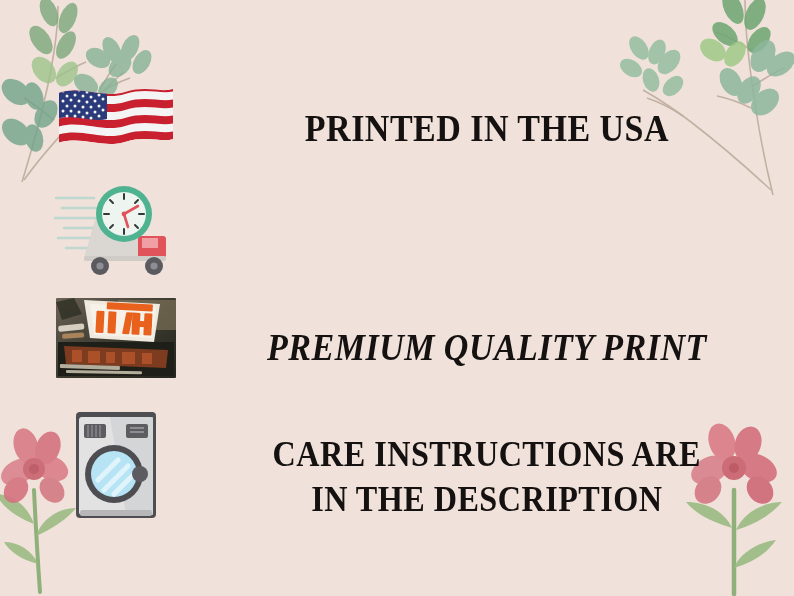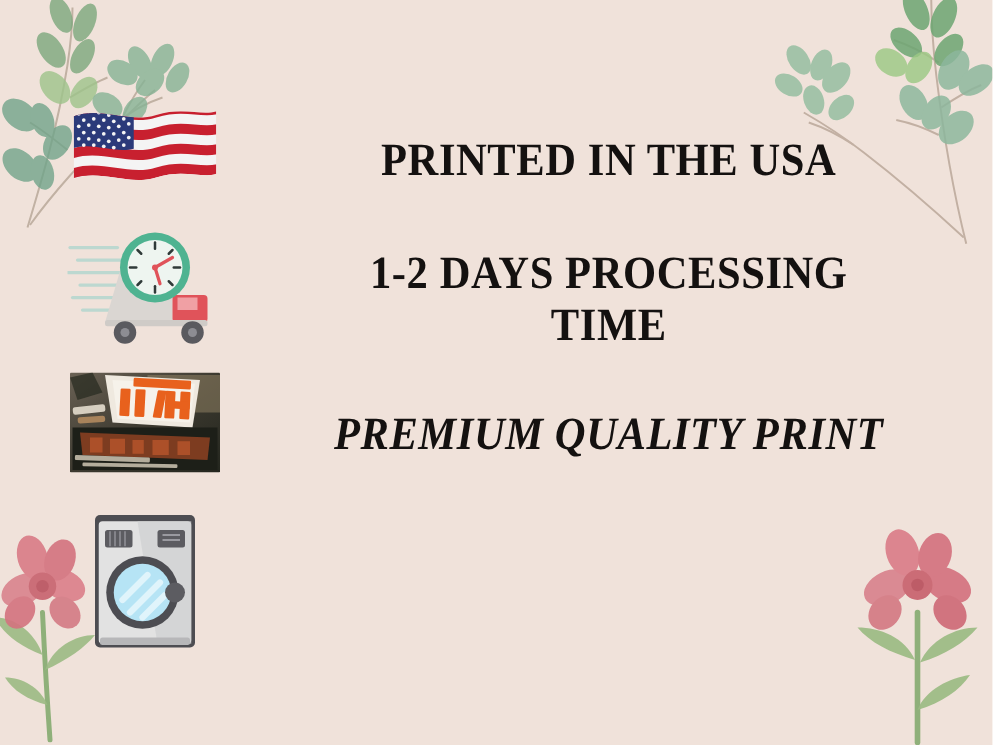--- a/index.html
+++ b/index.html
@@ -291,23 +291,20 @@
             <line x1="81" y1="45" x2="84" y2="48"></line>
             <line x1="84" y1="20" x2="81" y2="23"></line>
             <line x1="59" y1="45" x2="56" y2="48"></line>
           </g>
           <line x1="70" y1="34" x2="84" y2="26" stroke="#e0535a" stroke-width="2.6" stroke-linecap="round"></line>
           <line x1="70" y1="34" x2="74" y2="47" stroke="#e0535a" stroke-width="2.6" stroke-linecap="round"></line>
           <circle cx="70" cy="34" r="2.4" fill="#e0535a"></circle>
         </g>
       </svg>
     </div>
-    <div class="text-cell">
-      <div class="headline" style="color: rgb(20, 17, 16);">1-2 DAYS PROCESSING TIME</div>
-    </div>
   </div>
 
   <div class="row" id="row-quality">
     <div class="icon-cell">
       <svg class="icon-svg" width="120" height="80" viewBox="0 0 120 80">
         <defs>
           <clipPath id="photoClip">
               <rect x="0" y="0" width="120" height="80" rx="1"></rect>
             </clipPath>
           <linearGradient id="pGlow" x1="0" y1="0" x2="1" y2="1">
@@ -376,15 +373,19 @@
         <circle cx="46" cy="68" r="23" fill="#b6e4f5"></circle>
         <g stroke="#e3f5fc" stroke-width="5" stroke-linecap="round" opacity="0.95">
           <line x1="30" y1="74" x2="50" y2="54"></line>
           <line x1="36" y1="84" x2="60" y2="60"></line>
           <line x1="46" y1="88" x2="64" y2="70"></line>
         </g>
         <circle cx="72" cy="68" r="8" fill="#5c5c61"></circle>
         <rect x="12" y="104" width="72" height="6" rx="2" fill="#b7b7b9"></rect>
       </svg>
     </div>
+    <div class="text-cell" id="text-care">
+      <div class="headline" style="color: rgb(20, 17, 16);">CARE INSTRUCTIONS ARE
+IN THE DESCRIPTION</div>
+    </div>
   </div>
 
 </div>
 
 </body></html>

